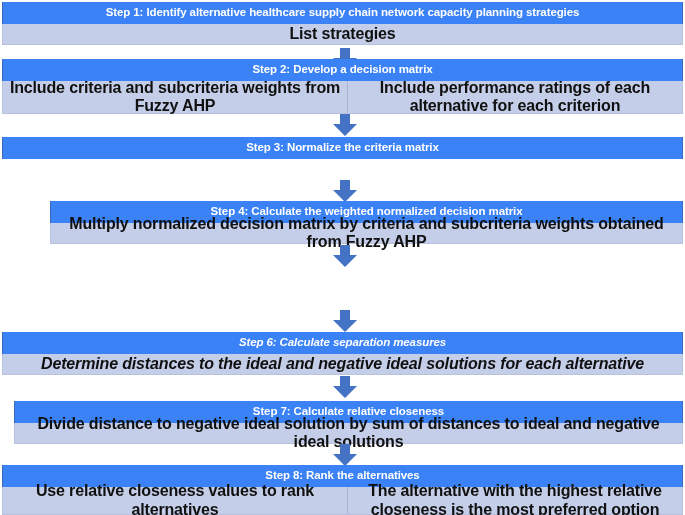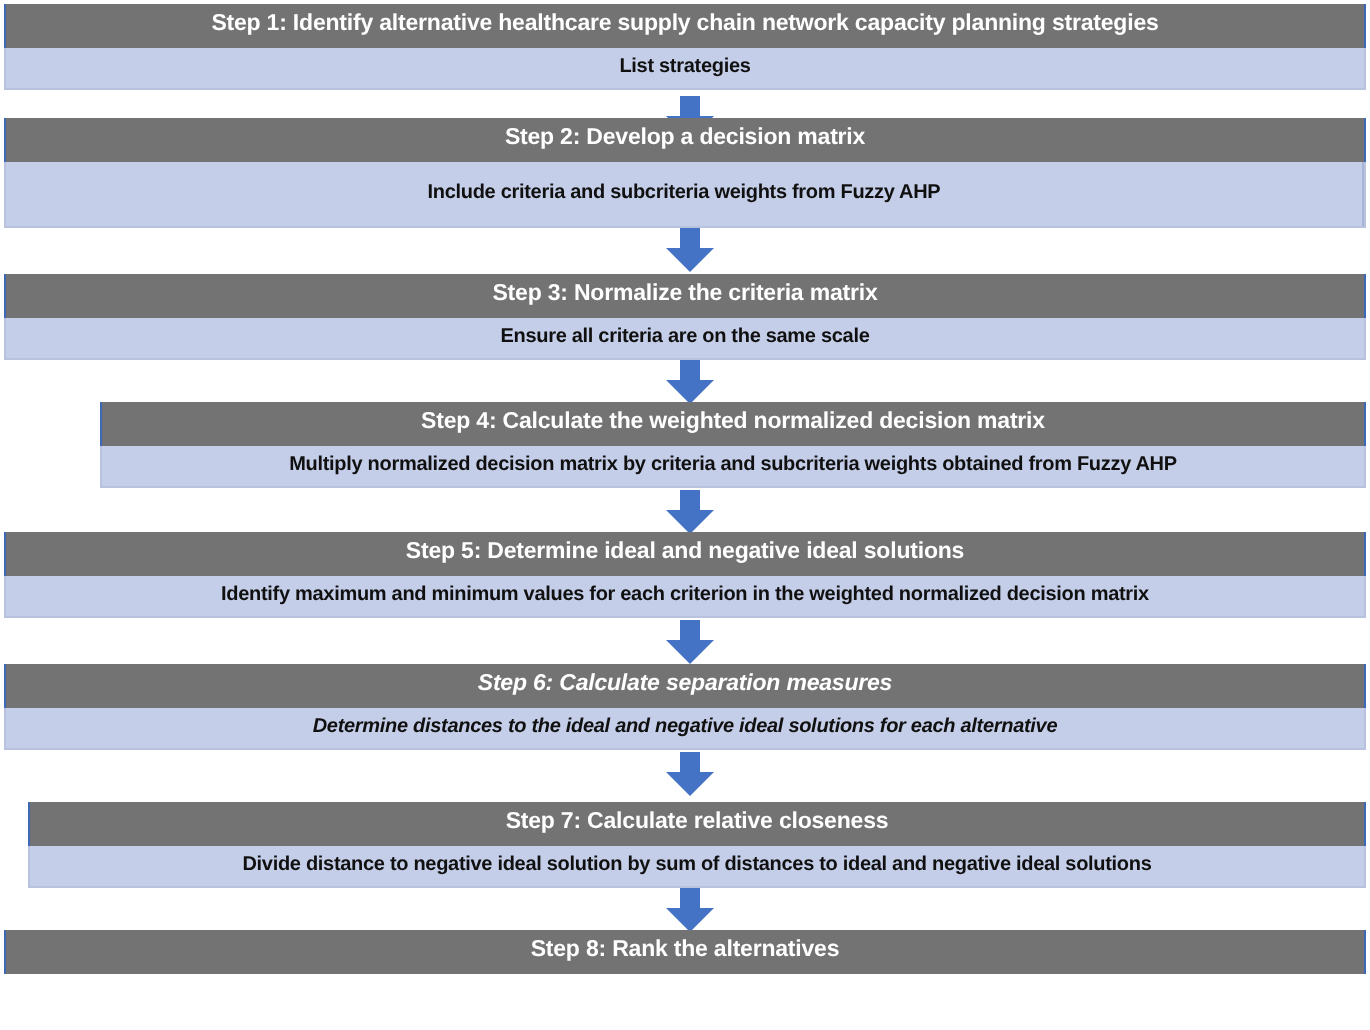--- a/index.html
+++ b/index.html
@@ -19,21 +19,21 @@
     height: 515px;
     background: #ffffff;
   }
   .step-group {
     position: absolute;
     left: 2px;
     width: 681px;
     box-sizing: border-box;
   }
   .step-header {
-    background: #737373;
+    background: #3b82f6;
     color: #ffffff;
     font-weight: bold;
     font-size: 11.5px;
     line-height: 1;
     height: 22px;
     display: flex;
     align-items: center;
     justify-content: center;
     text-align: left;
     letter-spacing: -0.1px;
@@ -46,21 +46,21 @@
     background: #C5CEE8;
     color: #111111;
     display: flex;
     box-sizing: border-box;
     border-left: 1px solid #b8c2de;
     border-right: 1px solid #b8c2de;
     border-bottom: 1px solid #b8c2de;
   }
   .body-cell {
     flex: 1 1 0;
-    font-size: 10px;
+    font-size: 16px;
     font-weight: bold;
     line-height: 1.15;
     color: #101010;
     display: flex;
     align-items: center;
     justify-content: center;
     text-align: center;
     padding: 2px 5px;
     box-sizing: border-box;
     letter-spacing: -0.15px;
@@ -99,34 +99,32 @@
   <div class="arrow" style="top:48px;">
     <svg width="26" height="23" viewBox="0 0 26 23" aria-hidden="true">
       <polygon points="8,0 18,0 18,10 25,10 13,22 1,10 8,10" fill="#4472C4"></polygon>
     </svg>
   </div>
 
   <div class="step-group" style="top:59px;">
     <div class="step-header">Step 2: Develop a decision matrix</div>
     <div class="step-body body-h20 split">
       <div class="body-cell">Include criteria and subcriteria weights from Fuzzy AHP</div>
+      <div class="body-cell">Include performance ratings of each alternative for each criterion</div>
     </div>
   </div>
 
   <div class="arrow" style="top:114px;">
     <svg width="26" height="23" viewBox="0 0 26 23" aria-hidden="true">
       <polygon points="8,0 18,0 18,10 25,10 13,22 1,10 8,10" fill="#4472C4"></polygon>
     </svg>
   </div>
 
   <div class="step-group" style="top:137px;">
     <div class="step-header">Step 3: Normalize the criteria matrix</div>
-    <div class="step-body body-h21">
-      <div class="body-cell">Ensure all criteria are on the same scale</div>
-    </div>
   </div>
 
   <div class="arrow" style="top:180px;">
     <svg width="26" height="23" viewBox="0 0 26 23" aria-hidden="true">
       <polygon points="8,0 18,0 18,10 25,10 13,22 1,10 8,10" fill="#4472C4"></polygon>
     </svg>
   </div>
 
   <div class="step-group" style="top:201px;padding-left:48px;">
     <div class="step-header">Step 4: Calculate the weighted normalized decision matrix</div>
@@ -134,26 +132,20 @@
       <div class="body-cell">Multiply normalized decision matrix by criteria and subcriteria weights obtained from Fuzzy AHP</div>
     </div>
   </div>
 
   <div class="arrow" style="top:245px;">
     <svg width="26" height="23" viewBox="0 0 26 23" aria-hidden="true">
       <polygon points="8,0 18,0 18,10 25,10 13,22 1,10 8,10" fill="#4472C4"></polygon>
     </svg>
   </div>
 
-  <div class="step-group" style="top:266px;">
-    <div class="step-header">Step 5: Determine ideal and negative ideal solutions</div>
-    <div class="step-body body-h21">
-      <div class="body-cell">Identify maximum and minimum values for each criterion in the weighted normalized decision matrix</div>
-    </div>
-  </div>
 
   <div class="arrow" style="top:310px;">
     <svg width="26" height="23" viewBox="0 0 26 23" aria-hidden="true">
       <polygon points="8,0 18,0 18,10 25,10 13,22 1,10 8,10" fill="#4472C4"></polygon>
     </svg>
   </div>
 
   <div class="step-group" style="top:332px;font-style:italic;">
     <div class="step-header">Step 6: Calculate separation measures</div>
     <div class="step-body body-h21">
@@ -175,15 +167,19 @@
   </div>
 
   <div class="arrow" style="top:444px;">
     <svg width="26" height="23" viewBox="0 0 26 23" aria-hidden="true">
       <polygon points="8,0 18,0 18,10 25,10 13,22 1,10 8,10" fill="#4472C4"></polygon>
     </svg>
   </div>
 
   <div class="step-group" style="top:465px;">
     <div class="step-header">Step 8: Rank the alternatives</div>
+    <div class="step-body body-h28 split">
+      <div class="body-cell">Use relative closeness values to rank alternatives</div>
+      <div class="body-cell">The alternative with the highest relative closeness is the most preferred option</div>
+    </div>
   </div>
 
 </div>
 
 </body></html>

